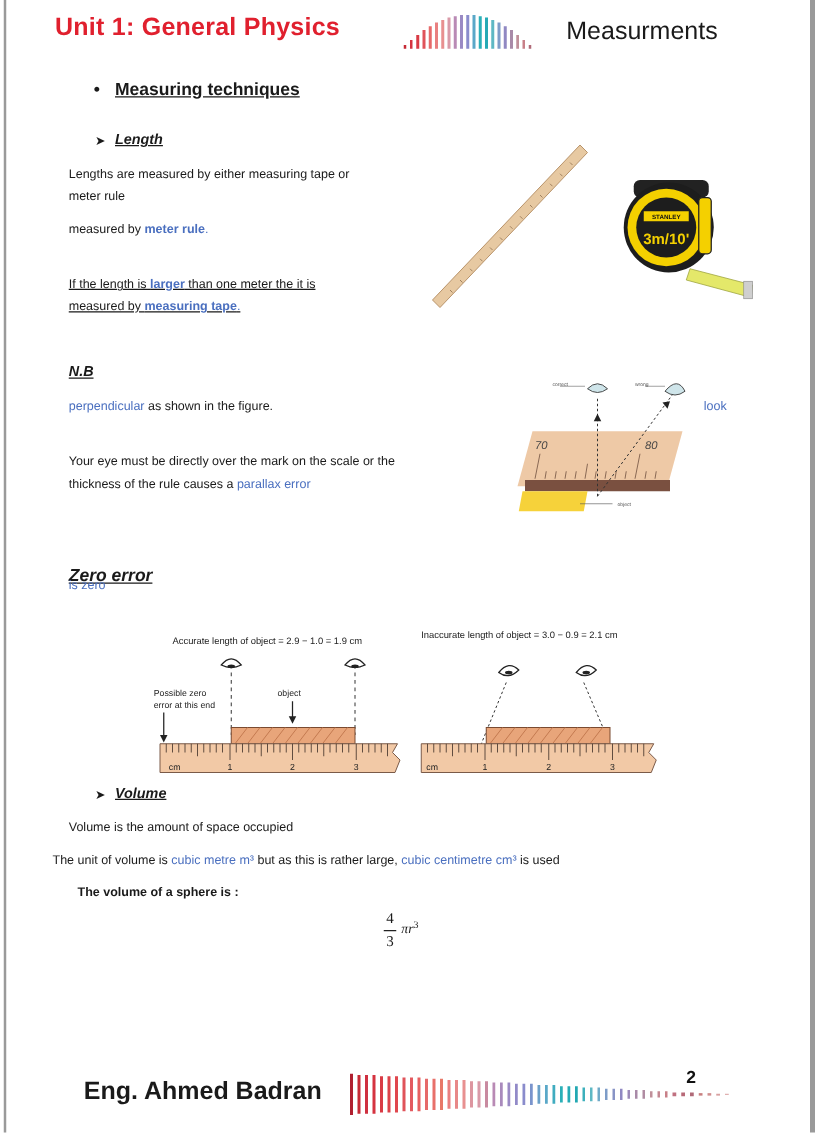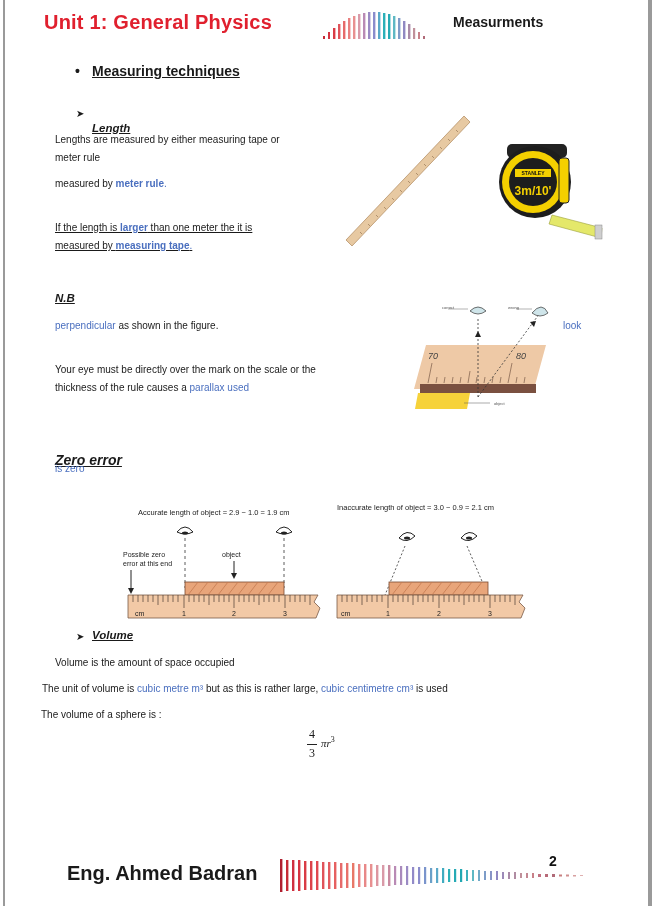--- a/index.html
+++ b/index.html
@@ -4,21 +4,21 @@
 <style>
   html, body { margin: 0; padding: 0; background: #ffffff; }
   body { width: 654px; height: 906px; position: relative; overflow: hidden;
          font-family: "Liberation Sans", "DejaVu Sans", sans-serif; color: #1a1a1a; }
   .page-border-left { position: absolute; left: 3px; top: 0; width: 2px; height: 906px; background: #9a9a9a; }
   .page-border-right { position: absolute; left: 648px; top: 0; width: 4px; height: 906px; background: #9a9a9a; }
 
   .header { position: absolute; left: 44px; top: 8px; width: 560px; height: 40px; }
   .unit-title { position: absolute; left: 0; top: 3px; font-size: 20px; font-weight: bold; color: #e0202e; letter-spacing: 0.2px; white-space: nowrap; }
   .header-bars { position: absolute; left: 277px; top: 2px; width: 122px; height: 30px; }
-  .header-subject { position: absolute; left: 409px; top: 6px; font-size: 14px; font-weight: bold; color: #1a1a1a; white-space: nowrap; }
+  .header-subject { position: absolute; left: 409px; top: 6px; font-size: 20px; font-weight: normal; color: #1a1a1a; white-space: nowrap; }
 
   .t { position: absolute; font-size: 10px; line-height: 18px; color: #1a1a1a; }
   .blue { color: #4a6fbf; }
   .blue-b { color: #4a6fbf; font-weight: bold; }
   .h-bullet { position: absolute; font-size: 14px; font-weight: bold; text-decoration: underline; }
   .h-sub { position: absolute; font-size: 11.5px; font-weight: bold; font-style: italic; text-decoration: underline; }
   .h-sec { position: absolute; font-size: 14px; font-weight: bold; font-style: italic; text-decoration: underline; }
   .bullet-dot { position: absolute; font-size: 14px; font-weight: bold; }
   .arrow-mark { position: absolute; font-size: 10px; }
 
@@ -67,21 +67,21 @@
       <rect x="102" y="26" width="2" height="3" fill="#b06a78"></rect>
     </g>
   </svg>
   <div class="header-subject">Measurments</div>
 </div>
 
 <div class="bullet-dot" style="left:75px; top:63px;">•</div>
 <div class="h-bullet" style="left:92px; top:63px;">Measuring techniques</div>
 
 <div class="arrow-mark" style="left:76px; top:108px;">➤</div>
-<div class="h-sub" style="left:92px; top:122px;">Length</div>
+<div class="h-sub" style="left:92px; top:106px;">Length</div>
 
 <div class="t" style="left:55px; top:131px; width:290px;">
   <div>Lengths are measured by either measuring tape or</div>
   <div>meter rule</div>
 </div>
 
 <div class="t" style="left:55px; top:175px; width:290px;">
   <div><span>measured by </span><span class="blue-b">meter rule</span><span class="blue">.</span></div>
 </div>
 
@@ -122,21 +122,21 @@
   <rect x="62" y="18" width="10" height="45" rx="3" fill="#f4d000" stroke="#222" stroke-width="1"></rect>
 </svg>
 
 <div class="h-sub" style="left:55px; top:292px;">N.B</div>
 <div class="t" style="left:55px; top:317px; width:340px;">
   <div><span class="blue">perpendicular</span><span> as shown in the figure.</span></div>
 </div>
 <div class="t blue" style="left:563px; top:317px;">look</div>
 <div class="t" style="left:55px; top:361px; width:340px;">
   <div>Your eye must be directly over the mark on the scale or the</div>
-  <div><span>thickness of the rule causes a </span><span class="blue">parallax used</span></div>
+  <div><span>thickness of the rule causes a </span><span class="blue">parallax error</span></div>
 </div>
 
 <svg class="figure" style="left:412px; top:297px;" width="150" height="116" viewBox="0 0 150 116">
   <polygon points="14,48 134,48 122,92 2,92" fill="#eec9a6"></polygon>
   <rect x="8" y="87" width="116" height="9" fill="#7a5040"></rect>
   <polygon points="6,96 58,96 55,112 3,112" fill="#f6d23a"></polygon>
   <g stroke="#7a5a48" stroke-width="0.7">
     <line x1="16" y1="86" x2="20" y2="66"></line>
     <line x1="24" y1="86" x2="25" y2="80"></line>
       <line x1="32" y1="86" x2="33" y2="80"></line>
@@ -307,21 +307,21 @@
   <text x="102" y="116" font-size="7" fill="#222" font-family="Liberation Sans, sans-serif">2</text>
   <text x="153" y="116" font-size="7" fill="#222" font-family="Liberation Sans, sans-serif">3</text>
 </svg>
 
 <div class="arrow-mark" style="left:76px; top:631px;">➤</div>
 <div class="h-sub" style="left:92px; top:629px;">Volume</div>
 <div class="t" style="left:55px; top:654px;">Volume is the amount of space occupied</div>
 <div class="t" style="left:42px; top:680px; white-space:nowrap;">
   <span>The unit of volume is </span><span class="blue">cubic metre m³</span><span> but as this is rather large, </span><span class="blue">cubic centimetre cm³</span><span> is used</span>
 </div>
-<div class="t" style="left:41px; top:706px;">The volume of a sphere is :</div>
+<div class="t" style="left:62px; top:706px;font-weight:bold;">The volume of a sphere is :</div>
 
 <div class="fraction">
   <span class="frac-num">4</span>
   <span class="frac-line"></span>
   <span class="frac-den">3</span>
   <span class="frac-rest"><span>πr</span><sup>3</sup></span>
 </div>
 
 <div class="footer-name">Eng. Ahmed Badran</div>
 <svg class="footer-bars" viewBox="0 0 330 36">

